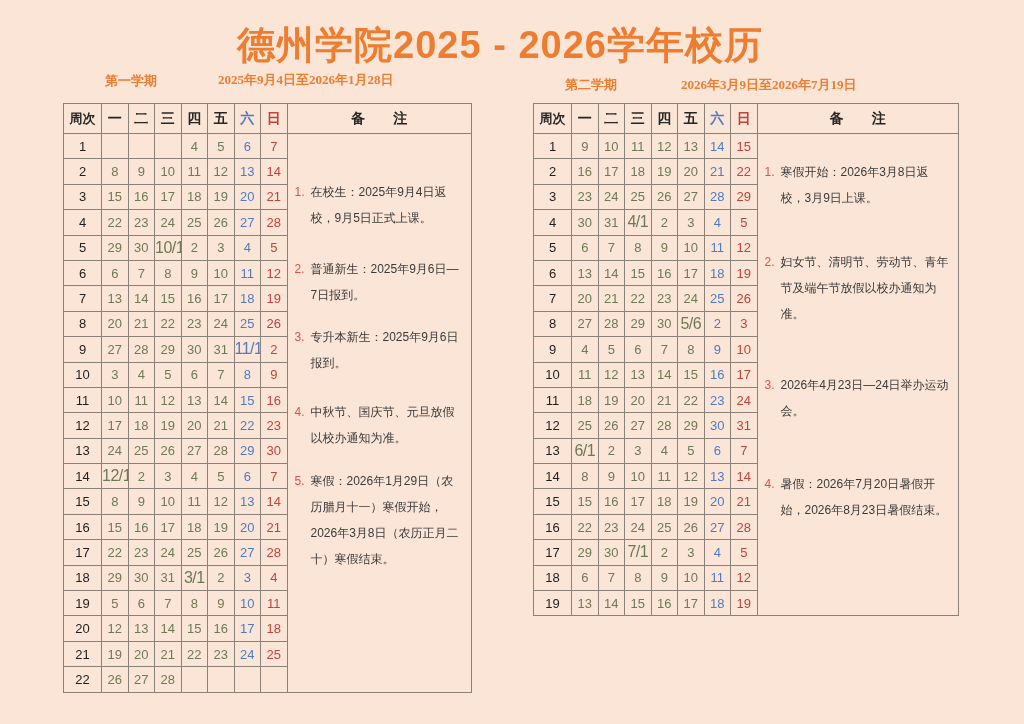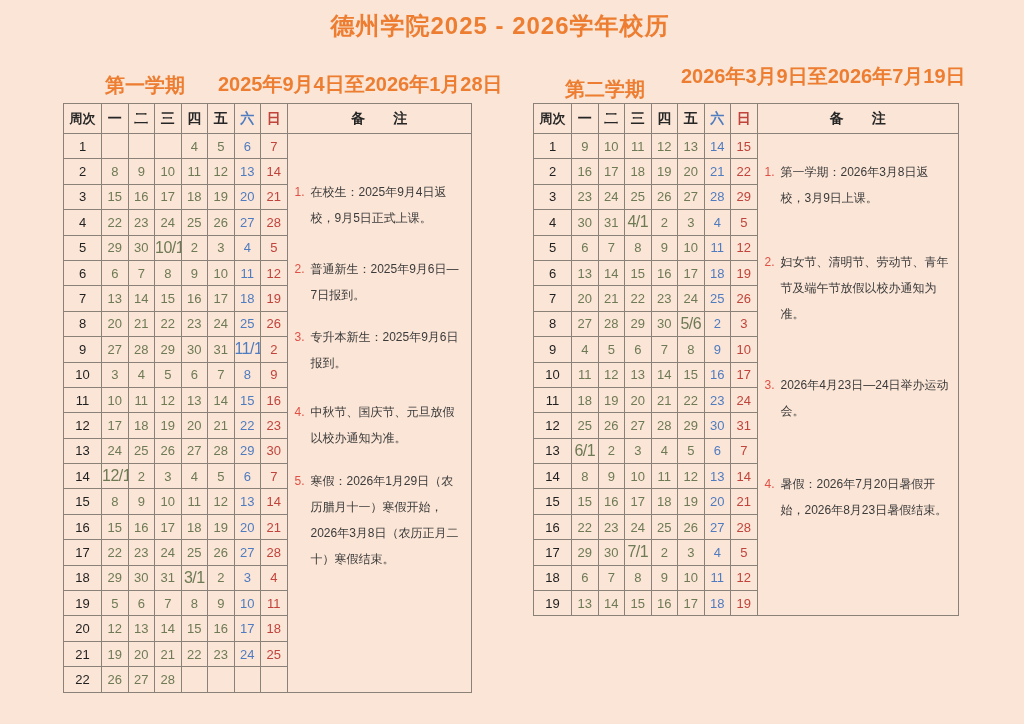--- a/index.html
+++ b/index.html
@@ -3,35 +3,36 @@
 <meta charset="utf-8">
 <style>
   html,body{margin:0;padding:0;}
   body{
     width:1024px;height:724px;
     background:var(--bg,#fbe5d6);
     font-family:"Liberation Sans","DejaVu Sans",sans-serif;
     position:relative;overflow:hidden;
   }
   .title{
-    position:absolute;top:10px;left:0;width:1000px;
+    position:absolute;top:20px;left:0;width:1000px;
     text-align:center;margin:0;
-    font-size:24px;font-weight:bold;letter-spacing:1px;
+    font-size:38px;font-weight:bold;letter-spacing:1px;
     color:var(--title,#ed7d31);
   }
   .subtitle{
     position:absolute;
-    font-size:20px;font-weight:bold;
+    font-size:13px;font-weight:bold;
     color:var(--title,#ed7d31);
     white-space:nowrap;
+    font-family:Liberation Serif, serif;
   }
   .s1n{left:105px;top:72px;}
   .s1d{left:218px;top:71px;}
   .s2n{left:565px;top:76px;}
-  .s2d{left:681px;top:63px;}
+  .s2d{left:681px;top:76px;}
 
   .table-wrap{position:absolute;top:103px;}
   #sem0{left:63px;width:409px;}
   #sem1{left:533px;width:426px;}
 
   table.sem-table{border-collapse:collapse;table-layout:fixed;width:100%;}
   col.c-week{width:38px;}
   col.c-day{width:26.5px;}
   th,td{border:1px solid var(--border,#8a8178);text-align:center;padding:0;overflow:hidden;}
   th{height:29px;font-size:14px;font-weight:bold;color:#262626;margin-left:38px;}
@@ -380,21 +381,21 @@
             <td class="col-wd">10</td>
             <td class="col-wd">11</td>
             <td class="col-wd">12</td>
             <td class="col-wd">13</td>
             <td class="col-sat">14</td>
             <td class="col-sun">15</td>
             <td class="notes-cell" rowspan="19">
               <div class="notes">
                 <div class="note">
                   <span class="note-num">1.</span>
-                  <span class="note-text">第一学期：2026年3月8日返校，3月9日上课。</span>
+                  <span class="note-text">寒假开始：2026年3月8日返校，3月9日上课。</span>
                 </div>
                 <div class="note">
                   <span class="note-num">2.</span>
                   <span class="note-text">妇女节、清明节、劳动节、青年节及端午节放假以校办通知为准。</span>
                 </div>
                 <div class="note">
                   <span class="note-num">3.</span>
                   <span class="note-text">2026年4月23日—24日举办运动会。</span>
                 </div>
                 <div class="note">

